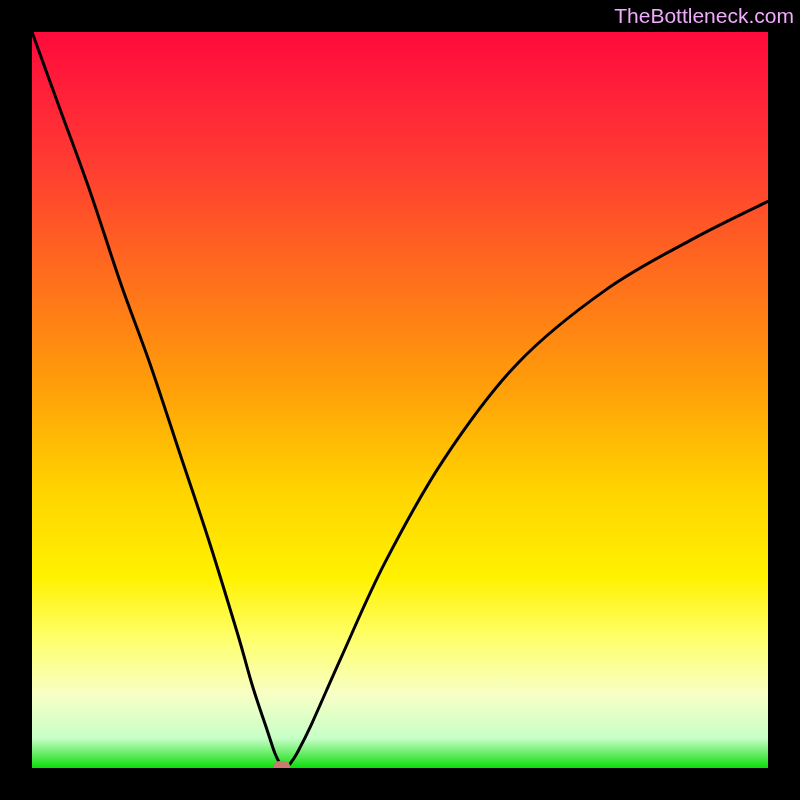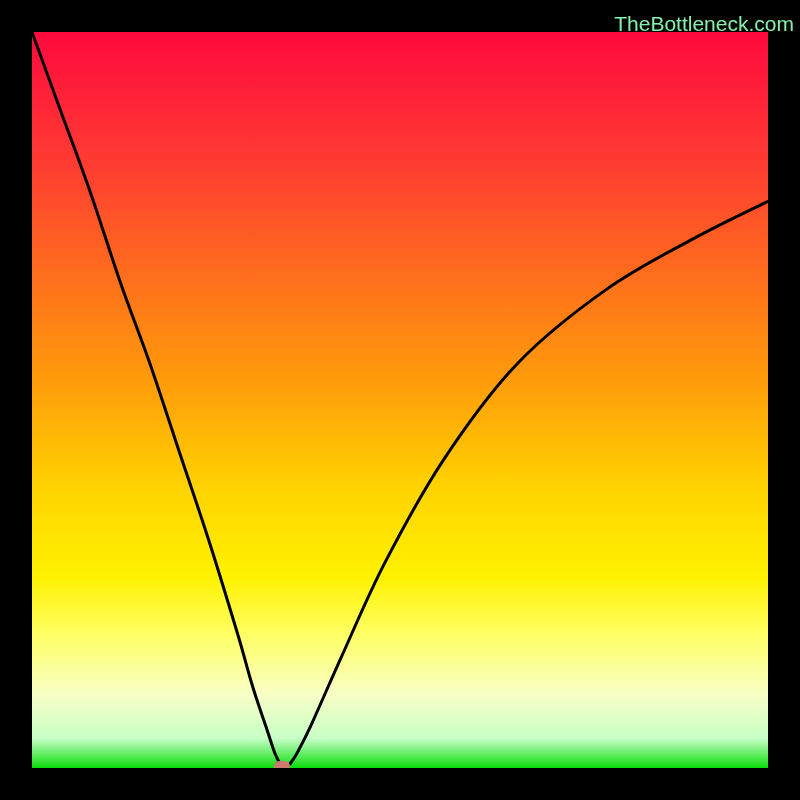--- a/index.html
+++ b/index.html
@@ -6,23 +6,23 @@
   body {
     width: 800px;
     height: 800px;
     background: #000;
     position: relative;
     font-family: Arial, Helvetica, sans-serif;
     overflow: hidden;
   }
   .watermark {
     position: absolute;
-    top: 12px;
+    top: 4px;
     right: 6px;
-    color: #86efac;
+    color: #f0abfc;
     font-size: 21px;
     z-index: 10;
   }
   .plot-area {
     position: absolute;
     left: 32px;
     top: 32px;
     width: 736px;
     height: 736px;
     overflow: hidden;

